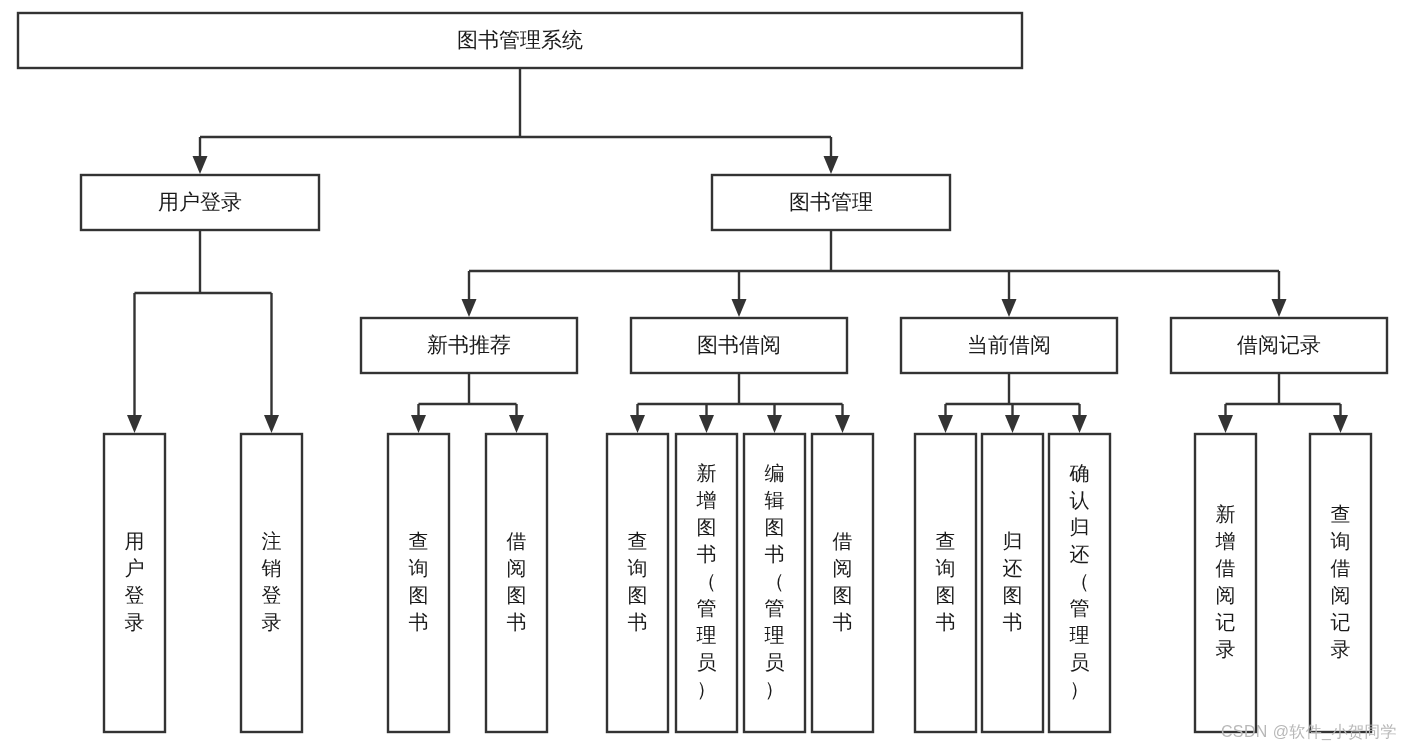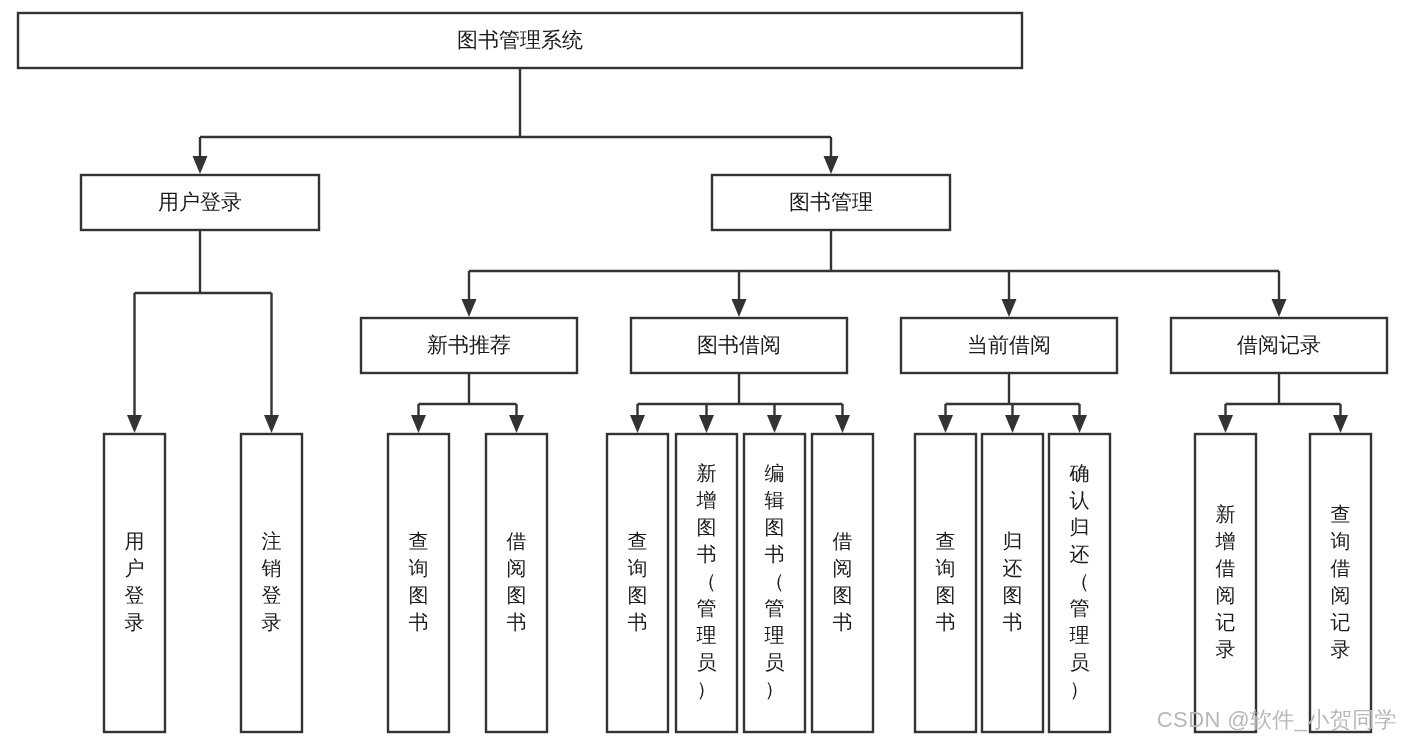--- a/index.html
+++ b/index.html
@@ -47,23 +47,23 @@
     fill: none;
     stroke-linecap: butt;
   }
   .arrow-head {
     fill: #333333;
     stroke: none;
   }
   .watermark {
     position: absolute;
     right: 8px;
-    bottom: 12px;
+    bottom: 4px;
     font-family: "Liberation Sans", "DejaVu Sans", sans-serif;
-    font-size: 22px;
+    font-size: 16px;
     color: #b8b8b8;
     letter-spacing: 0.4px;
     white-space: nowrap;
     user-select: none;
     pointer-events: none;
   }
 </style>
 </head>
 <body>
 

